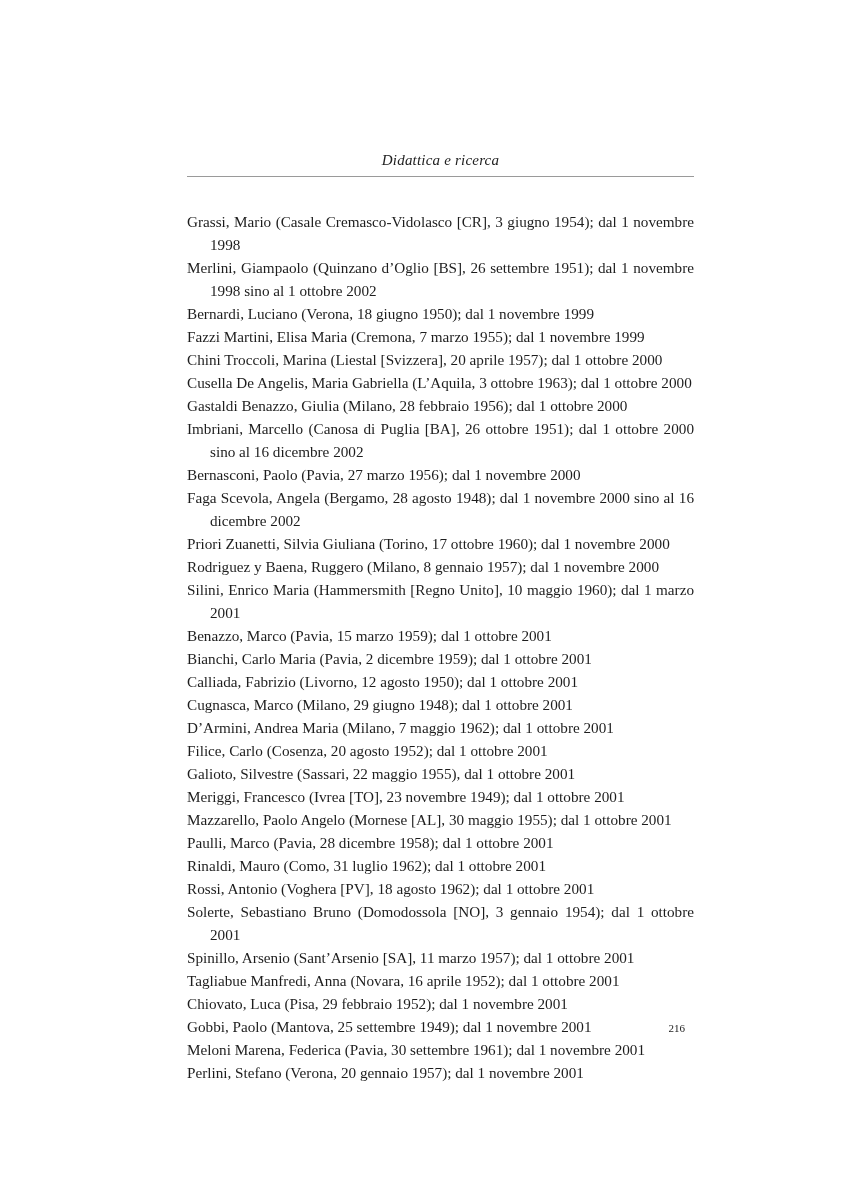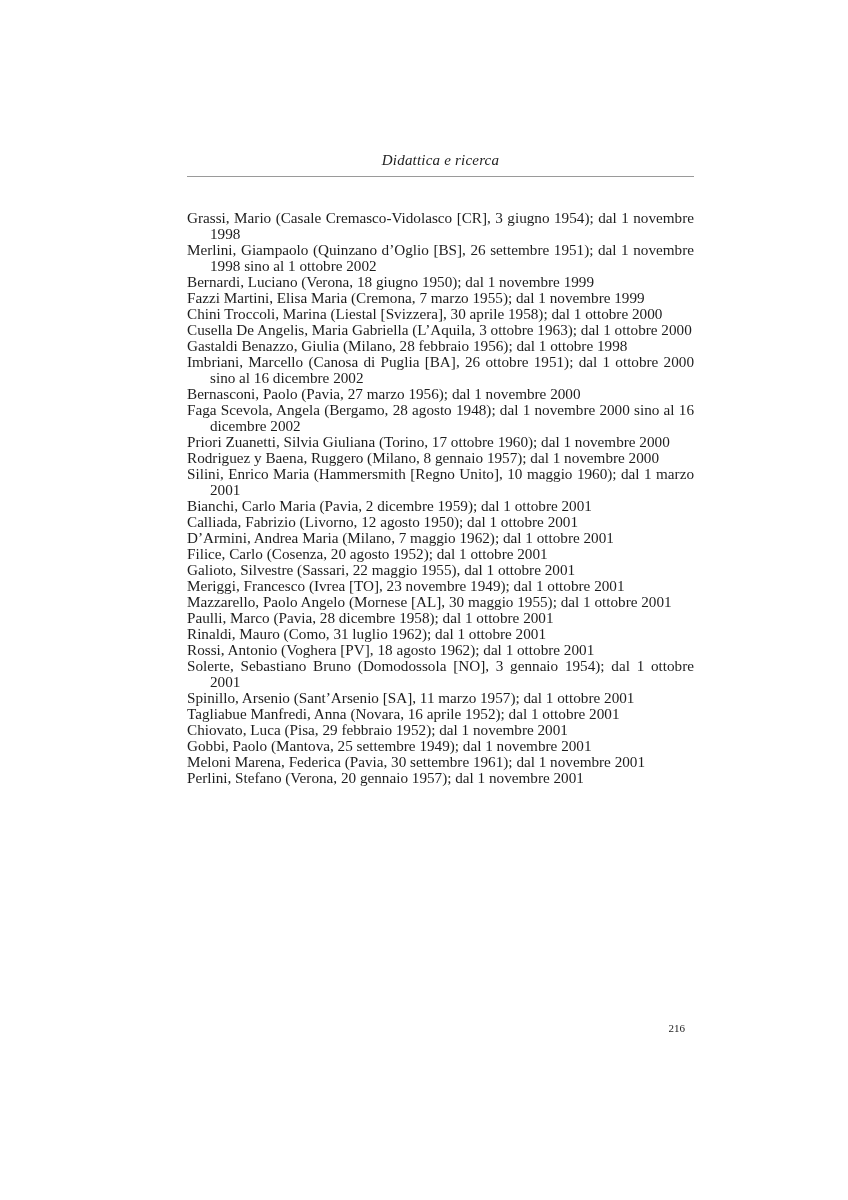--- a/index.html
+++ b/index.html
@@ -34,21 +34,21 @@
     border: none;
     border-top: 1px solid #9a9a9a;
     margin-top: 7px;
     margin-bottom: 0;
   }
   .entries {
     margin-top: 33px;
   }
   .entry {
     font-size: 15.2px;
-    line-height: 16px;
+    line-height: 23px;
     text-align: justify;
     padding-left: 23px;
     text-indent: -23px;
     color: #1d1d1d;
   }
   .page-number {
     position: absolute;
     left: 178px;
     top: 1022px;
     width: 507px;
@@ -62,31 +62,33 @@
 
 <div class="page">
   <div class="content">
     <div class="running-head">Didattica e ricerca</div>
     <hr class="head-rule">
     <div class="entries">
         <p class="entry">Grassi, Mario (Casale Cremasco-Vidolasco [CR], 3 giugno 1954); dal 1 novembre 1998</p>
         <p class="entry">Merlini, Giampaolo (Quinzano d’Oglio [BS], 26 settembre 1951); dal 1 novembre 1998 sino al 1 ottobre 2002</p>
         <p class="entry">Bernardi, Luciano (Verona, 18 giugno 1950); dal 1 novembre 1999</p>
         <p class="entry">Fazzi Martini, Elisa Maria (Cremona, 7 marzo 1955); dal 1 novembre 1999</p>
-        <p class="entry">Chini Troccoli, Marina (Liestal [Svizzera], 30 aprile 1958); dal 1 ottobre 2000</p>
+        <p class="entry">Chini Troccoli, Marina (Liestal [Svizzera], 20 aprile 1957); dal 1 ottobre 2000</p>
         <p class="entry">Cusella De Angelis, Maria Gabriella (L’Aquila, 3 ottobre 1963); dal 1 ottobre 2000</p>
-        <p class="entry">Gastaldi Benazzo, Giulia (Milano, 28 febbraio 1956); dal 1 ottobre 1998</p>
+        <p class="entry">Gastaldi Benazzo, Giulia (Milano, 28 febbraio 1956); dal 1 ottobre 2000</p>
         <p class="entry">Imbriani, Marcello (Canosa di Puglia [BA], 26 ottobre 1951); dal 1 ottobre 2000 sino al 16 dicembre 2002</p>
         <p class="entry">Bernasconi, Paolo (Pavia, 27 marzo 1956); dal 1 novembre 2000</p>
         <p class="entry">Faga Scevola, Angela (Bergamo, 28 agosto 1948); dal 1 novembre 2000 sino al 16 dicembre 2002</p>
         <p class="entry">Priori Zuanetti, Silvia Giuliana (Torino, 17 ottobre 1960); dal 1 novembre 2000</p>
         <p class="entry">Rodriguez y Baena, Ruggero (Milano, 8 gennaio 1957); dal 1 novembre 2000</p>
         <p class="entry">Silini, Enrico Maria (Hammersmith [Regno Unito], 10 maggio 1960); dal 1 marzo 2001</p>
+        <p class="entry">Benazzo, Marco (Pavia, 15 marzo 1959); dal 1 ottobre 2001</p>
         <p class="entry">Bianchi, Carlo Maria (Pavia, 2 dicembre 1959); dal 1 ottobre 2001</p>
         <p class="entry">Calliada, Fabrizio (Livorno, 12 agosto 1950); dal 1 ottobre 2001</p>
+        <p class="entry">Cugnasca, Marco (Milano, 29 giugno 1948); dal 1 ottobre 2001</p>
         <p class="entry">D’Armini, Andrea Maria (Milano, 7 maggio 1962); dal 1 ottobre 2001</p>
         <p class="entry">Filice, Carlo (Cosenza, 20 agosto 1952); dal 1 ottobre 2001</p>
         <p class="entry">Galioto, Silvestre (Sassari, 22 maggio 1955), dal 1 ottobre 2001</p>
         <p class="entry">Meriggi, Francesco (Ivrea [TO], 23 novembre 1949); dal 1 ottobre 2001</p>
         <p class="entry">Mazzarello, Paolo Angelo (Mornese [AL], 30 maggio 1955); dal 1 ottobre 2001</p>
         <p class="entry">Paulli, Marco (Pavia, 28 dicembre 1958); dal 1 ottobre 2001</p>
         <p class="entry">Rinaldi, Mauro (Como, 31 luglio 1962); dal 1 ottobre 2001</p>
         <p class="entry">Rossi, Antonio (Voghera [PV], 18 agosto 1962); dal 1 ottobre 2001</p>
         <p class="entry">Solerte, Sebastiano Bruno (Domodossola [NO], 3 gennaio 1954); dal 1 ottobre 2001</p>
         <p class="entry">Spinillo, Arsenio (Sant’Arsenio [SA], 11 marzo 1957); dal 1 ottobre 2001</p>

